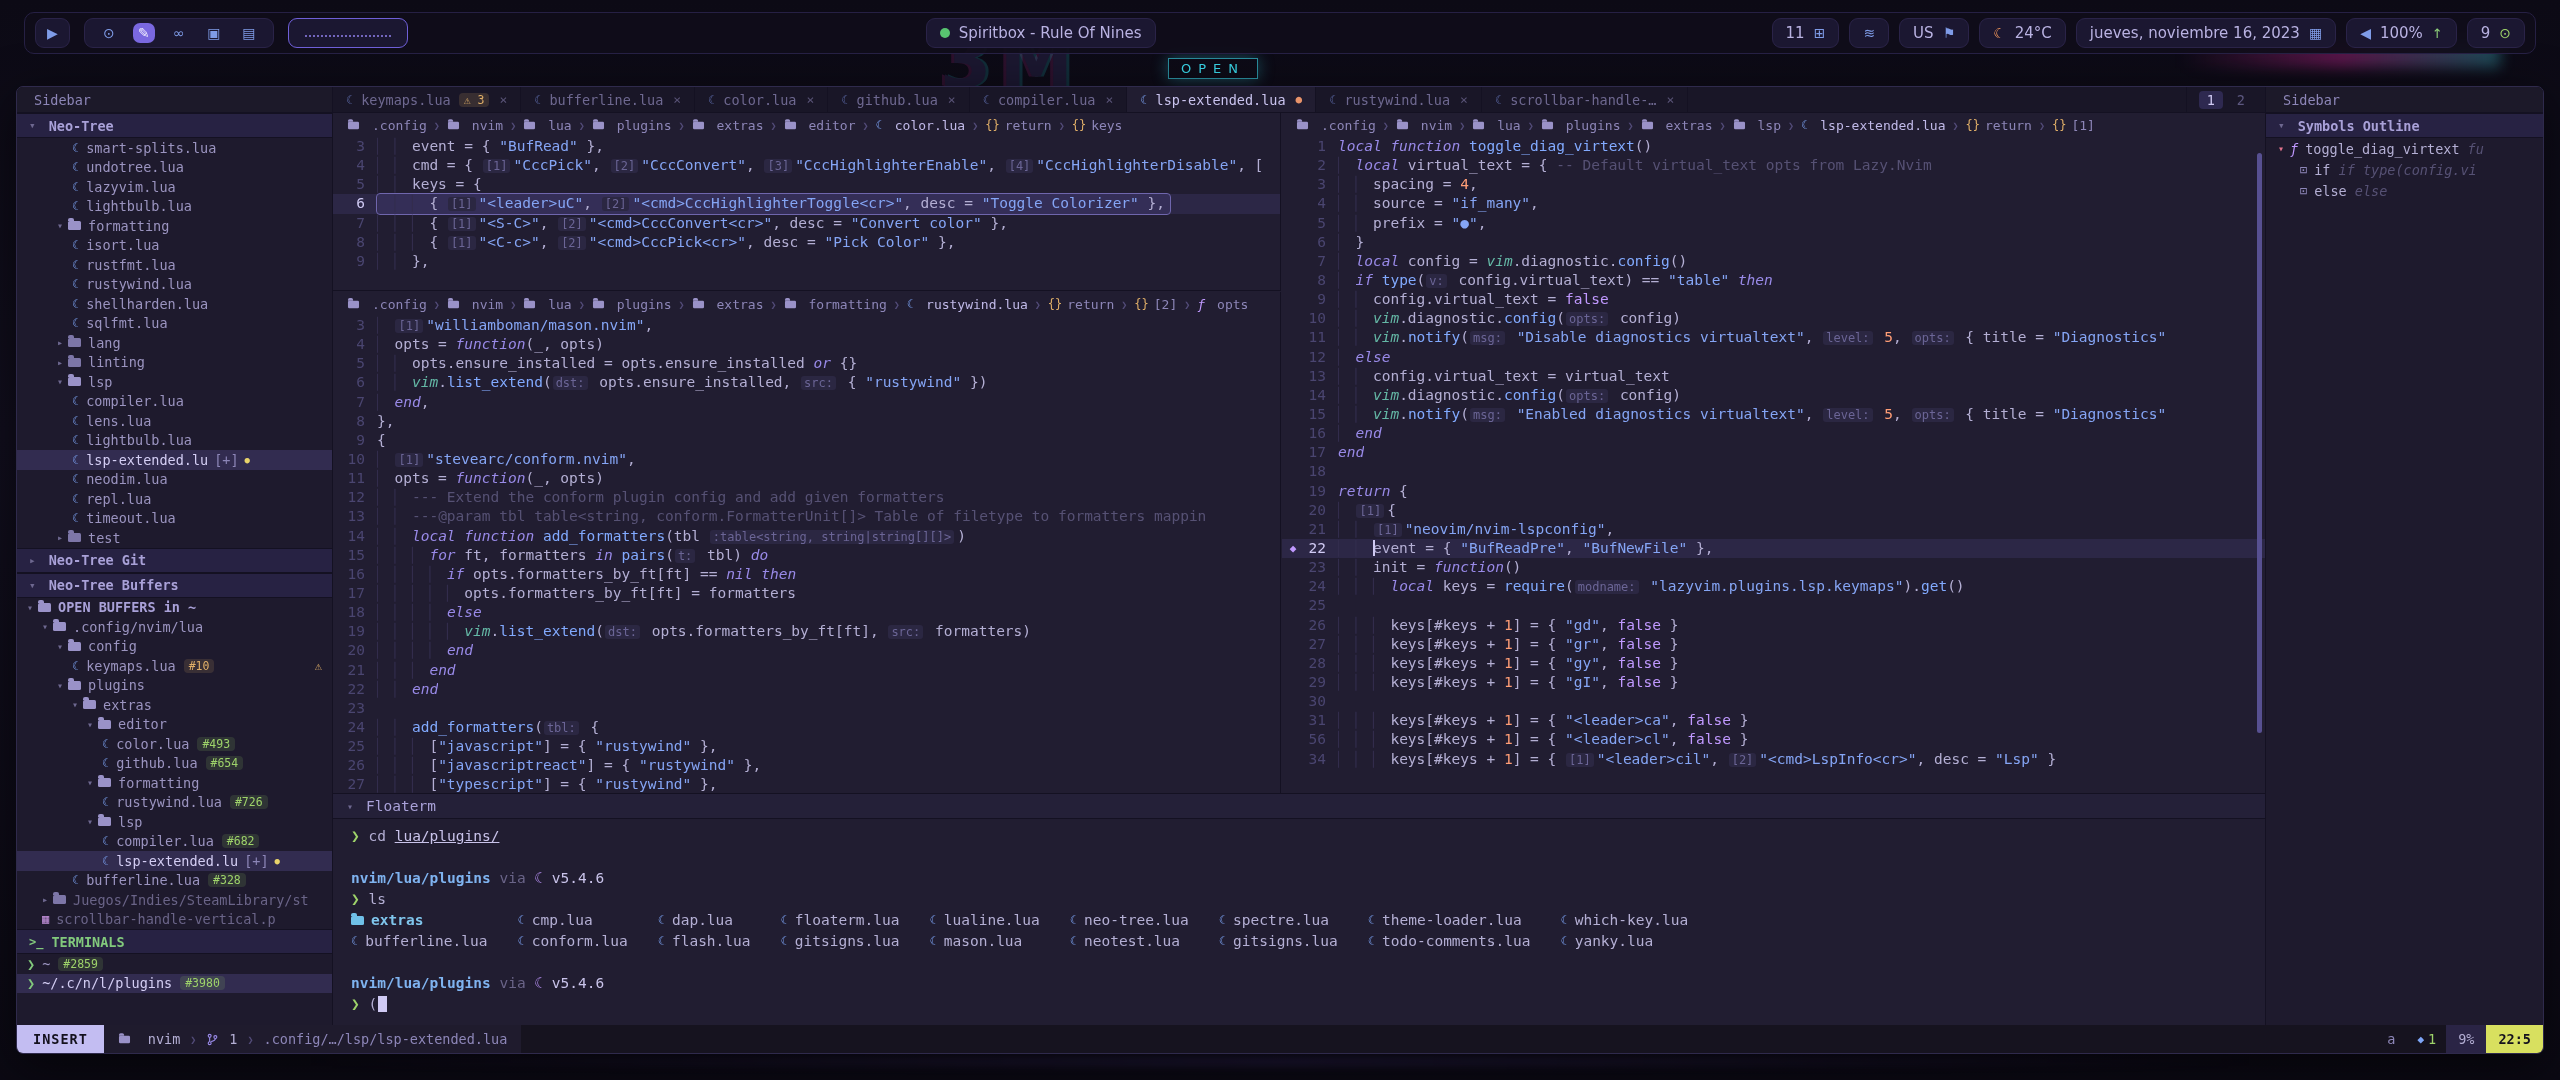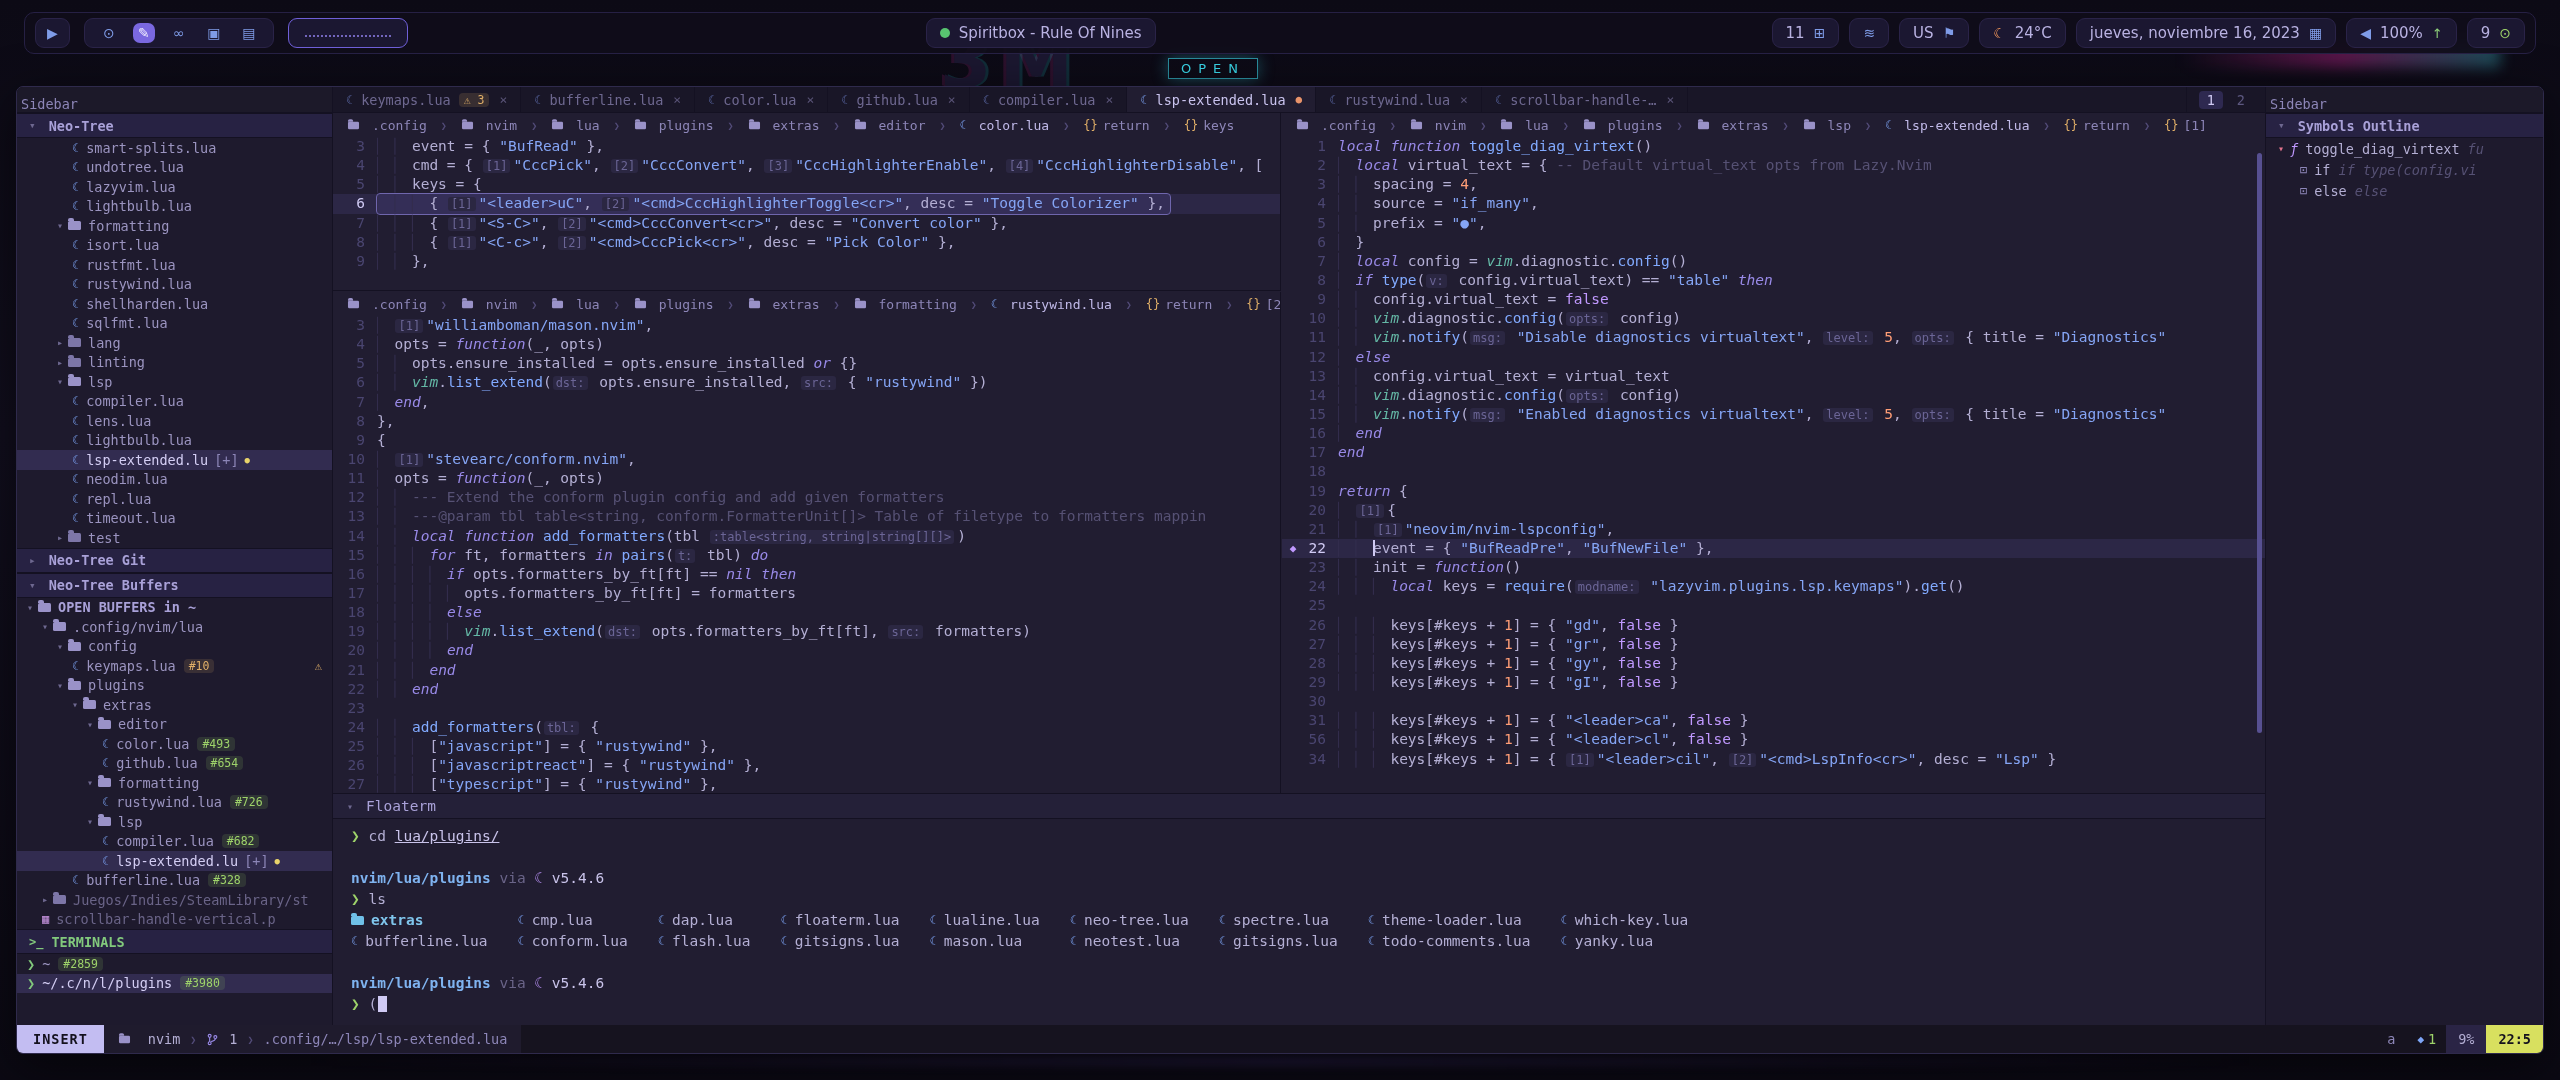--- a/index.html
+++ b/index.html
@@ -24,21 +24,21 @@
   .squig{display:inline-block;width:86px;height:8px;border-bottom:2px dotted #8a7ae0;opacity:.8}
   .musicdot{width:10px;height:10px;border-radius:50%;background:#58c470;display:inline-block}
   .traywrap{margin-left:auto;display:flex;gap:10px;align-items:center}
   .suff{color:#8fd17a;font-size:13px}
 
   
   #win{position:absolute;left:16px;top:86px;width:2528px;height:968px;background:#211d31;border:1px solid #2f2a4c;border-radius:7px;overflow:hidden;z-index:2;box-shadow:0 12px 48px rgba(0,0,0,.55);font-size:14.5px}
 
   
   #topline{position:absolute;top:0;left:0;right:0;height:26px;display:flex;background:#191627;border-bottom:1px solid #141122;font-size:13.5px}
-  .sidehd{width:316px;flex:none;display:flex;align-items:flex-end;padding-left:4px;color:#8d86b8;background:#1c1929;border-right:1px solid #141122}
+  .sidehd{width:316px;flex:none;display:flex;align-items:center;padding-left:17px;color:#8d86b8;background:#1c1929;border-right:1px solid #141122}
   .sidehd.r{width:278px;border-right:none;border-left:1px solid #141122}
   #tabs{flex:1;display:flex;align-items:stretch;overflow:hidden}
   .tab{display:flex;align-items:center;gap:8px;padding:0 13px;color:#6e6890;border-right:1px solid #141122;white-space:nowrap}
   .tab .ti{color:#5f6eae;font-size:12px}
   .tab.active{background:#211d31;color:#c9c3ee}
   .tab.active .ti{color:#7ea6f8}
   .tclose{color:#5a5478;font-size:13px;margin-left:2px}
   .tmod{color:#e8936a;font-size:11px;margin-left:2px}
   .warnchip{background:rgba(224,175,104,.16);color:#e0af68;border-radius:4px;padding:0 5px;font-size:11.5px}
   #tabpages{display:flex;align-items:center;gap:6px;padding:0 12px;border-left:1px solid #141122}
@@ -77,21 +77,21 @@
   .fnico{color:#c099ff;margin-right:7px;font-style:italic}
   .blkico{color:#8d86b8;margin-right:7px;font-size:12px}
   .symhint{color:#565174;font-style:italic;margin-left:8px}
 
   
   #editor{position:absolute;top:26px;left:316px;right:278px;bottom:28px;background:#211d31}
   .pane{position:absolute;overflow:hidden}
   #pane1{top:0;left:0;width:948px;height:178px;border-right:1px solid #141122;border-bottom:1px solid #141122}
   #pane2{top:179px;left:0;width:948px;height:502px;border-right:1px solid #141122}
   #pane3{top:0;left:949px;right:0;height:681px}
-  .wbar{height:24px;display:flex;align-items:center;padding-left:14px;gap:14px;font-size:13px;color:#8d86b8;white-space:nowrap;overflow:hidden}
+  .wbar{height:24px;display:flex;align-items:center;padding-left:14px;gap:7px;font-size:13px;color:#8d86b8;white-space:nowrap;overflow:hidden}
   .bseg{display:inline-flex;align-items:center;gap:5px}
   .bseg .file{color:#c0b9e8}
   .bsep{color:#524b78;font-size:10px}
   .brico{color:#e0af68;font-size:12px}
   .crow{height:19.15px;line-height:19.15px;display:flex;white-space:pre}
   .crow.cl{background:#2c2746}
   .sgn{width:22px;flex:none;text-align:center;color:#c099ff;font-size:11px}
   #pane1 .sgn,#pane2 .sgn{width:10px}
   .gut{width:34px;flex:none;text-align:right;padding-right:12px;color:#4a4570}
   .crow.cl .gut{color:#d0caf4}

